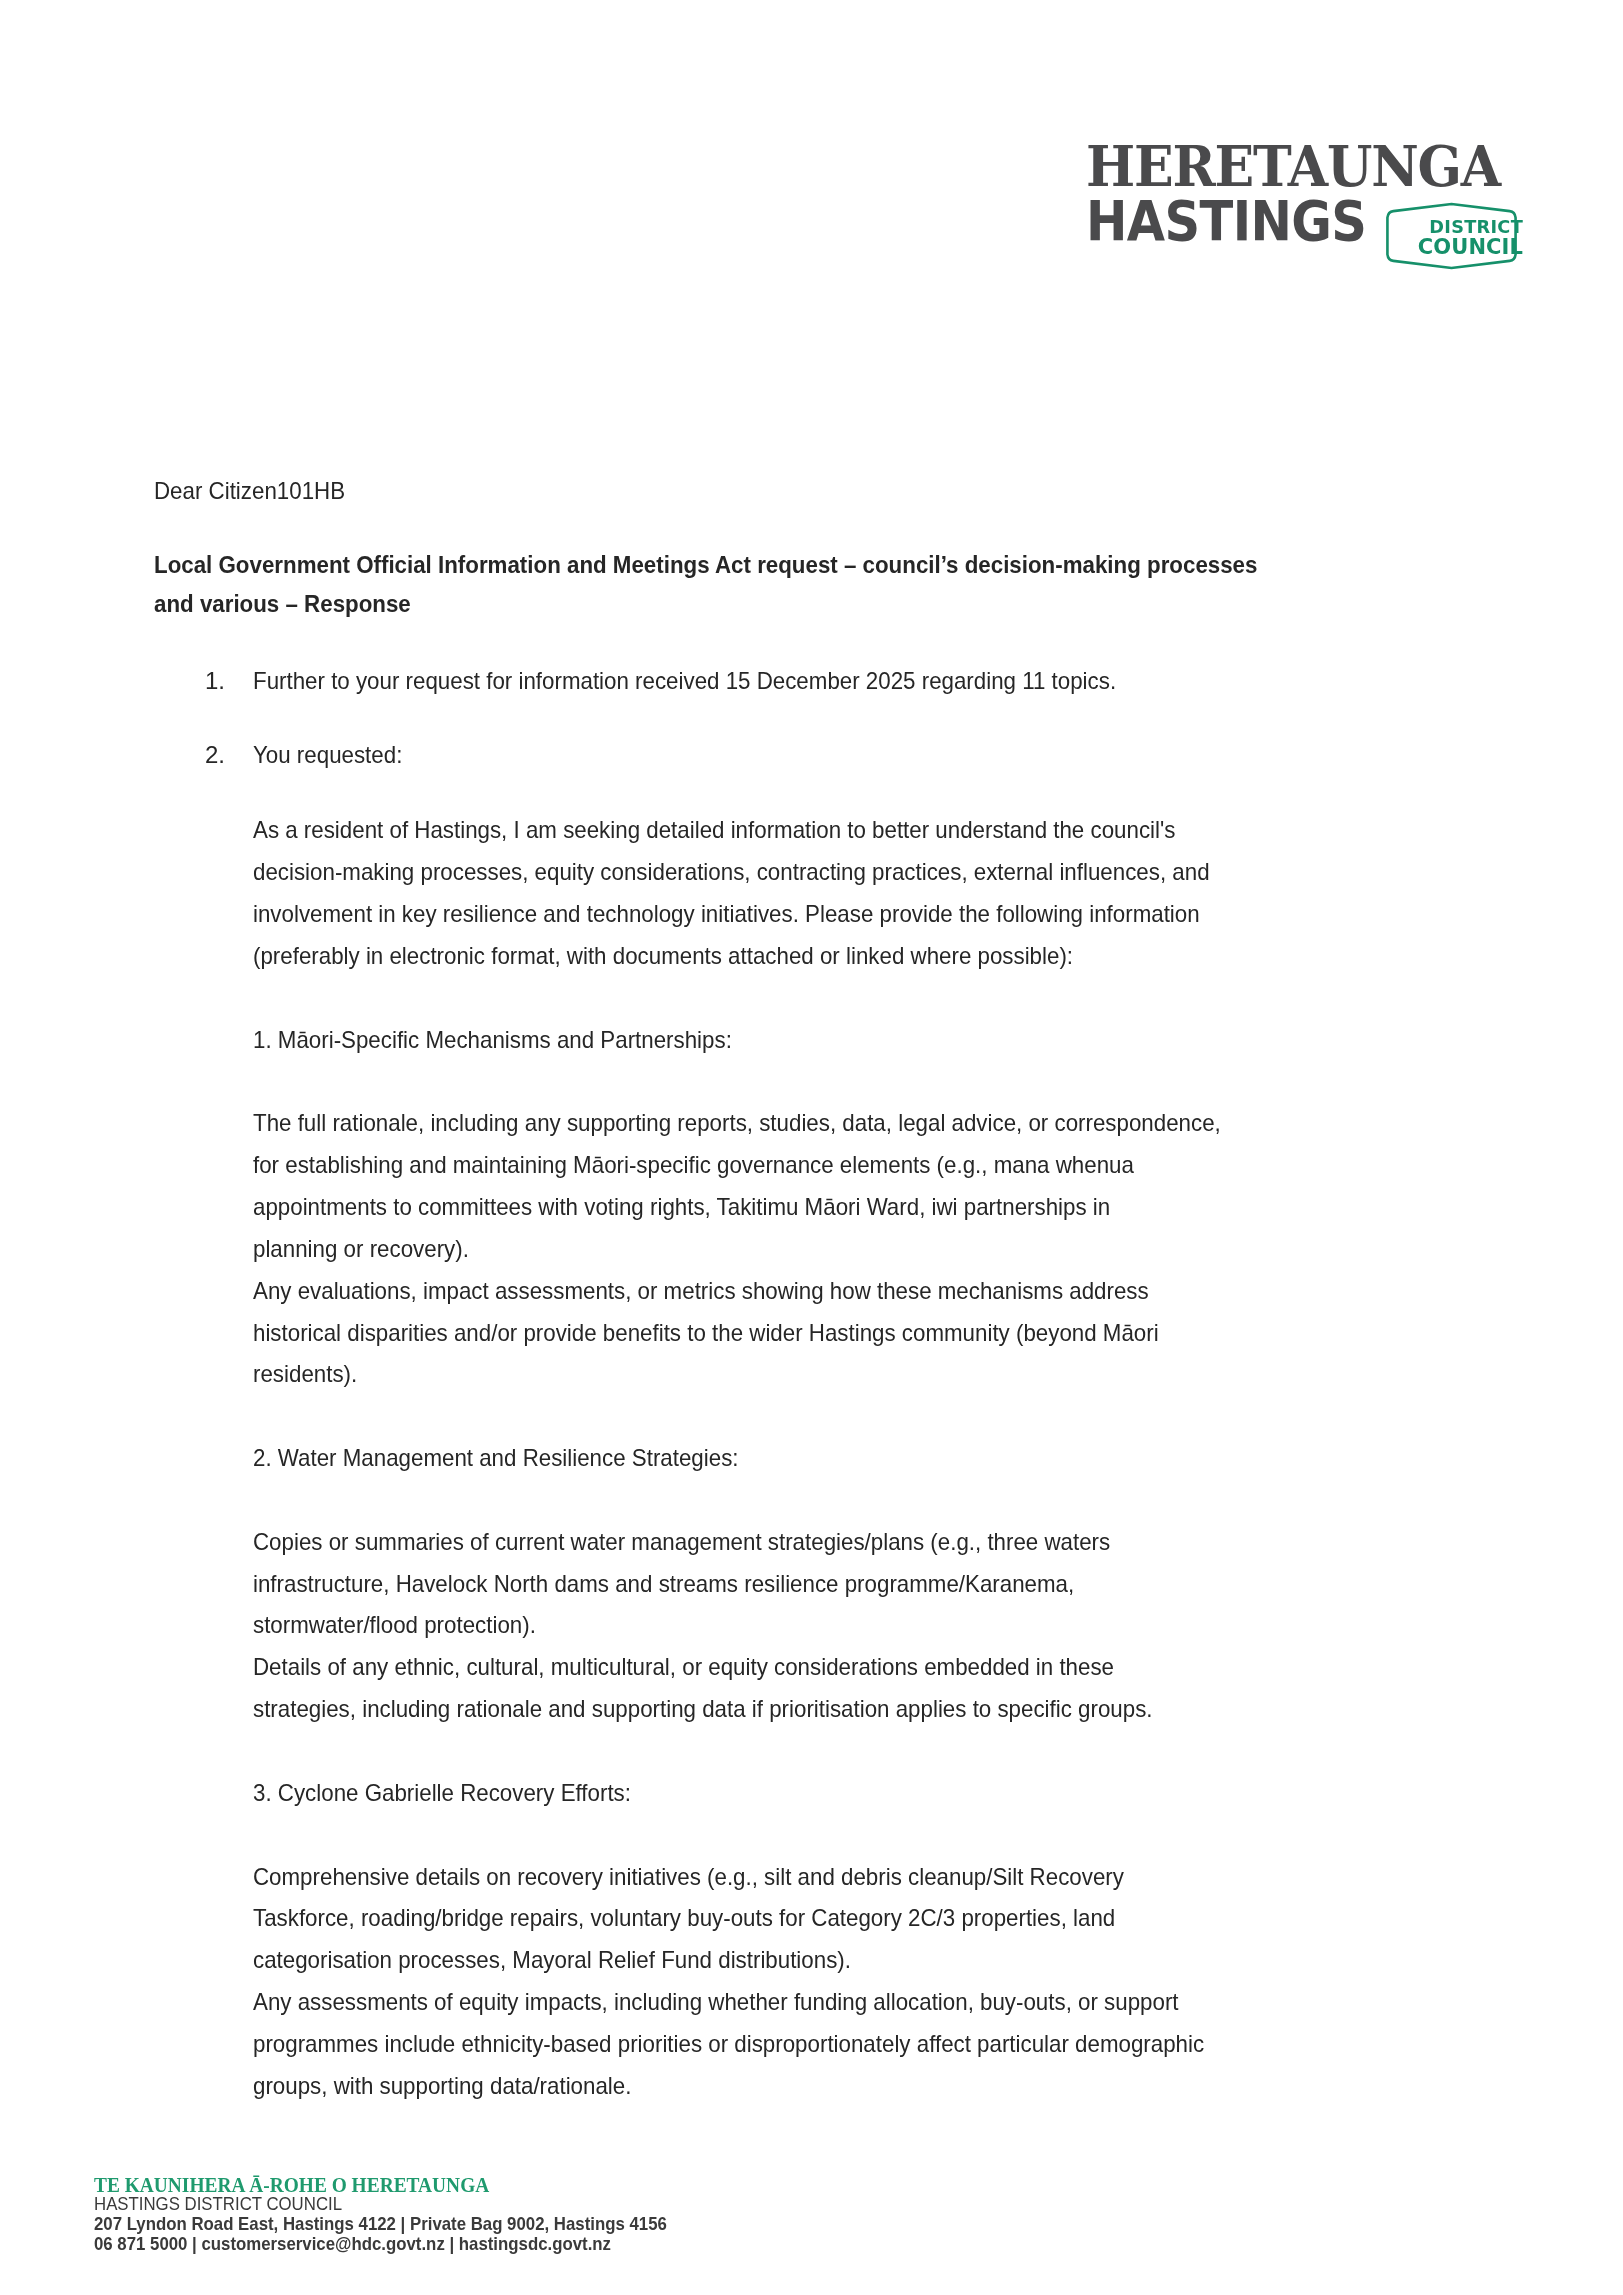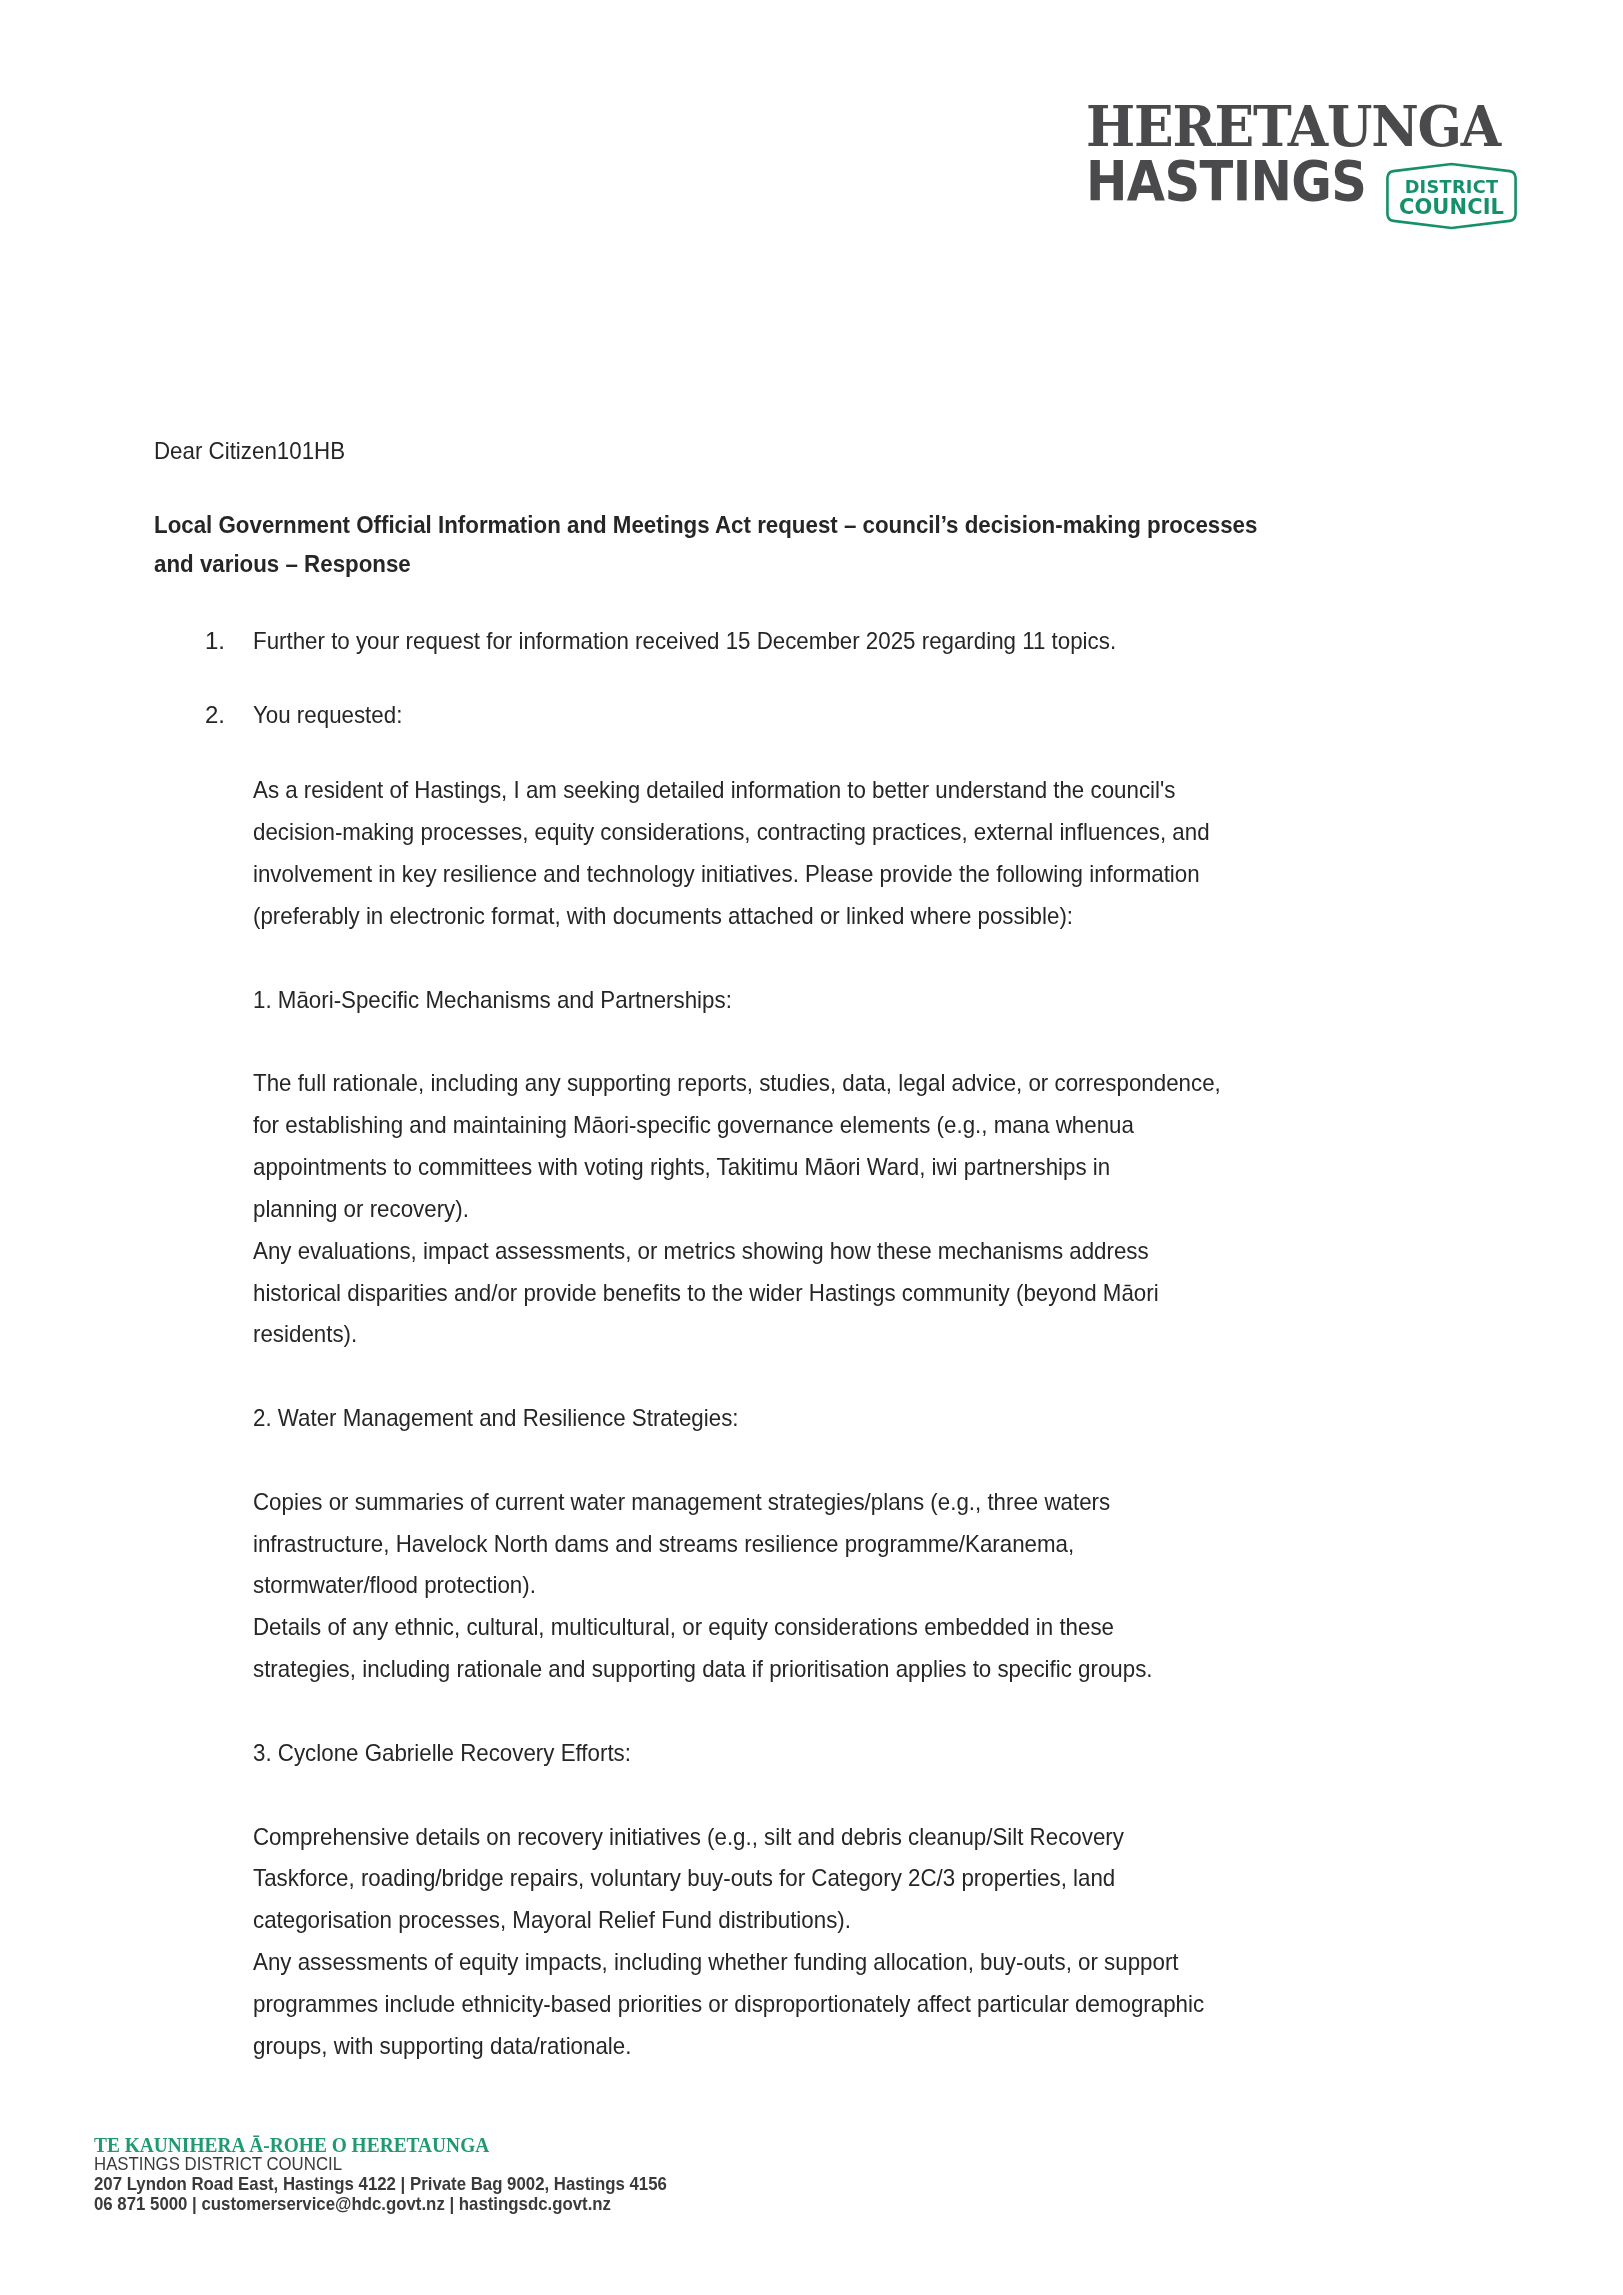--- a/index.html
+++ b/index.html
@@ -1,30 +1,30 @@
 <!DOCTYPE html>
 <html style="font-size:10.5px"><head>
 <meta charset="utf-8">
 <style>
   html, body { margin: 0; padding: 0; background: #ffffff; }
   body { width: 1623px; height: 2295px; position: relative; overflow: hidden;
          font-family: "Liberation Sans", "DejaVu Sans", sans-serif; color: #2b2b2b; }
-  .page { position: absolute; inset: 0; }
+  .page { position: absolute; inset: 0; margin-top: 40px; }
 
   
   .logo { position: absolute; left: 1086px; top: 98px; width: 445px; height: 111px; }
   .logo-line1 { position: absolute; left: 0; top: 0; font-family: "DejaVu Serif", "Liberation Serif", serif;
                 font-weight: 700; font-size: 56px; letter-spacing: -1.3px; color: #4a4a4c; line-height: 1;
                 transform: scaleX(0.93); transform-origin: left top; white-space: nowrap; }
   .logo-line2 { position: absolute; left: 0; top: 56px; font-family: "DejaVu Sans", "Liberation Sans", sans-serif;
                 font-weight: 700; font-size: 55px; letter-spacing: -0.7px; color: #4a4a4c; line-height: 1;
                 transform: scaleX(0.9); transform-origin: left top; white-space: nowrap; }
   .logo-badge { position: absolute; left: 294px; top: 64px; width: 143px; height: 68px; }
   .logo-badge svg { position: absolute; inset: 0; }
-  .badge-text { position: absolute; left: 0; right: 0; text-align: center; color: #16906a;
+  .badge-text { position: absolute; left: 0; right: 0; text-align: right; color: #16906a;
                 font-family: "DejaVu Sans", sans-serif; font-weight: 700; line-height: 1; }
   .badge-t1 { top: 17px; font-size: 17.7px; letter-spacing: 0.3px; }
   .badge-t2 { top: 35px; font-size: 21px; letter-spacing: 0.1px; }
 
   
   .txt { position: absolute; font-family: "Liberation Sans", "DejaVu Sans", sans-serif; font-size: 24px;
          color: #262626; white-space: nowrap; line-height: 1; transform: scaleX(0.93); transform-origin: left top; }
   .bold { font-weight: 700; }
   .num { position: absolute; font-family: "Liberation Sans", sans-serif; font-size: 24px; color: #262626; line-height: 1; }
 

